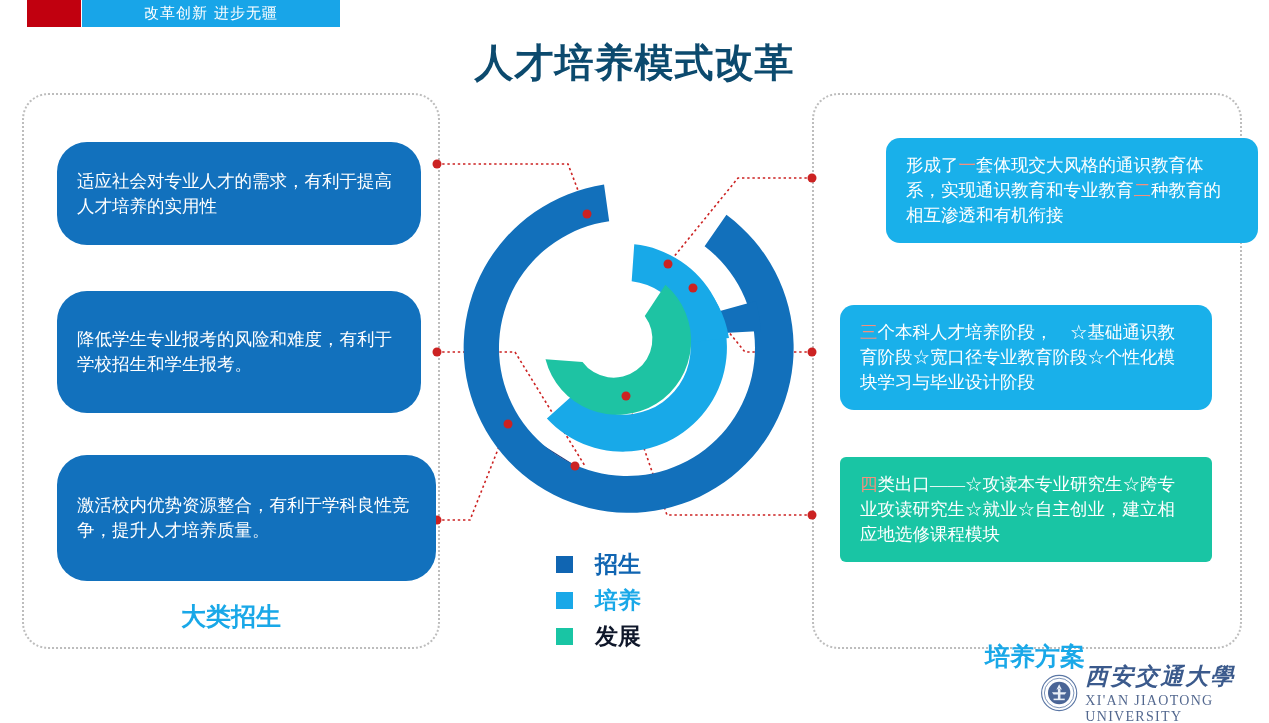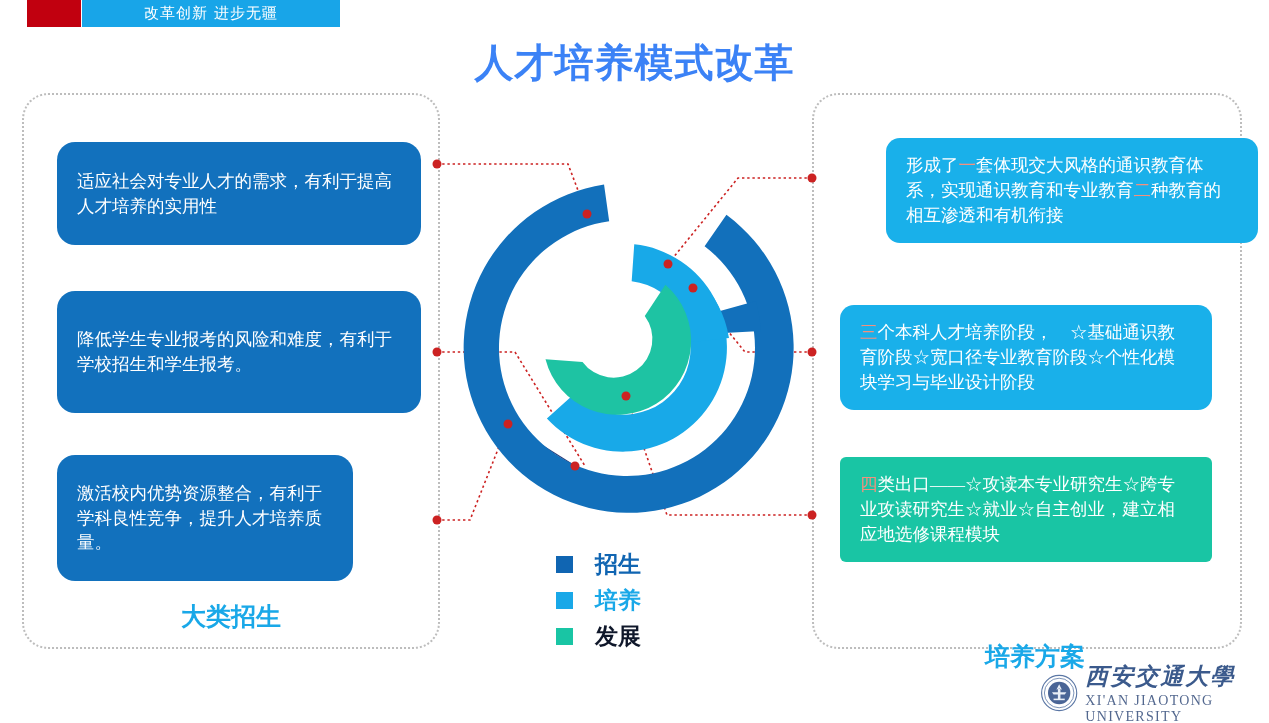--- a/index.html
+++ b/index.html
@@ -25,53 +25,53 @@
     color: #ffffff; font-size: 15px; letter-spacing: 1px;
     font-family: "DejaVu Sans", "Liberation Sans", sans-serif;
     white-space: nowrap;
   }
 
   
   .title {
     position: absolute; left: 0; top: 36px; width: 1269px;
     text-align: center;
     font-size: 39px; font-weight: bold;
-    color: #3b82f6;
+    color: #0c4a6e;
     font-family: "DejaVu Sans", "Liberation Sans", sans-serif;
     letter-spacing: 1px;
   }
 
   
   .panel {
     position: absolute;
     border: 2px dotted #bdbdbd;
     border-radius: 26px;
     background: transparent;
   }
   .panel-left  { left: 22px;  top: 93px; width: 418px; height: 556px; }
   .panel-right { left: 812px; top: 93px; width: 430px; height: 556px; }
 
   
   .box {
     position: absolute;
-    border-radius: 18px;
+    border-radius: 30px;
     color: #ffffff;
     padding: 14px 20px;
     line-height: 1.42;
     font-size: 17.5px;
     font-family: "Liberation Serif", "DejaVu Serif", serif;
     display: flex; align-items: center;
   }
   .box-blue-dark { background: #1271bd; }
   .box-blue-lite { background: #19b0ea; border-radius: 14px; }
   .box-teal      { background: #19c5a4; border-radius: 6px; }
 
   .lbox1 { left: 57px; top: 142px;  width: 364px; height: 103px; }
   .lbox2 { left: 57px; top: 291px;  width: 364px; height: 122px; }
-  .lbox3 { left: 57px; top: 455px;  width: 296px; height: 126px; }
+  .lbox3 { left: 57px; top: 455px;  width: 379px; height: 126px; }
 
   .rbox1 { left: 840px; top: 138px; width: 372px; height: 105px; margin-left: 46px; }
   .rbox2 { left: 840px; top: 305px; width: 372px; height: 105px; }
   .rbox3 { left: 840px; top: 457px; width: 372px; height: 105px; }
 
   .box p { margin: 0; }
   .hl { color: #f4907e; }
 
   
   .sect-label {

